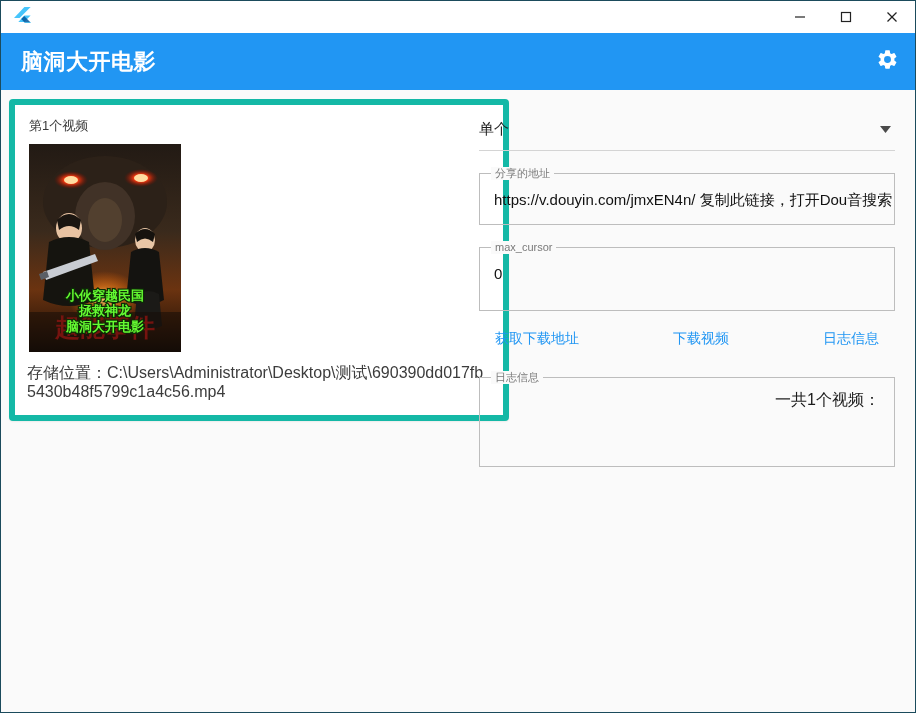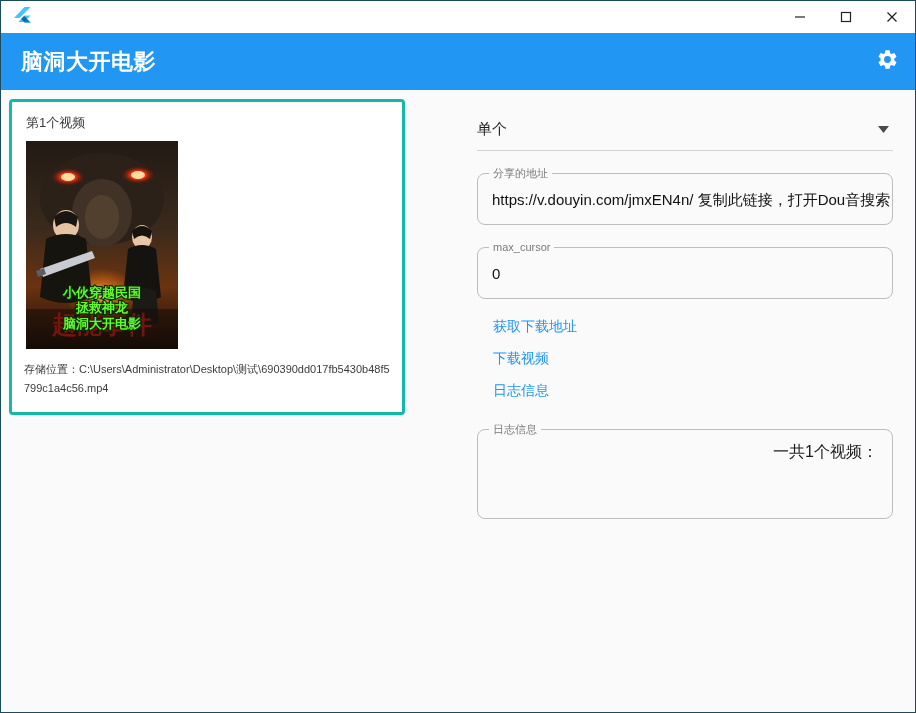--- a/index.html
+++ b/index.html
@@ -88,44 +88,44 @@
   }
   .right-col {
     width: 456px;
     padding: 10px 22px 0 18px;
     box-sizing: border-box;
   }
 
   
   .video-card {
     background: #ffffff;
-    border: 3px solid #14b8a6;
+    border: 6px solid #14b8a6;
     border-radius: 4px;
     box-shadow: 0 1px 2px rgba(0,0,0,0.06);
     padding: 10px 12px 14px 12px;
-    width: 396px;
+    width: 500px;
     box-sizing: border-box;
   }
   .video-index {
     font-size: 13px;
     color: #3a3a3a;
     margin: 2px 0 9px 2px;
   }
   .thumb-wrap {
     width: 152px;
     height: 208px;
     margin-left: 2px;
     position: relative;
     overflow: hidden;
     background: #120a06;
   }
   .thumb-svg { display:block; width:152px; height:208px; }
   .file-info {
     margin-top: 11px;
-    font-size: 11px;
+    font-size: 16px;
     line-height: 19px;
     color: #3c3c3c;
     word-break: break-all;
   }
   .file-info div { white-space: pre-wrap; }
 
   
   .dropdown {
     position: relative;
     height: 42px;
@@ -145,21 +145,21 @@
     display: flex;
     align-items: center;
     justify-content: center;
   }
 
   
   .field {
     position: relative;
     margin-top: 22px;
     border: 1px solid #bdbdbd;
-    border-radius: 8px;
+    border-radius: 0;
     box-sizing: border-box;
     background: transparent;
   }
   .field-label {
     position: absolute;
     top: -7px;
     left: 11px;
     background: #fafafa;
     padding: 0 4px;
     font-size: 11px;
@@ -170,37 +170,36 @@
   .field-value {
     font-size: 15px;
     color: #111111;
     padding: 0 14px;
     white-space: nowrap;
     overflow: hidden;
     text-overflow: clip;
   }
   .field-url { height: 52px; }
   .field-url .field-value { line-height: 52px; }
-  .field-cursor { height: 52px; }
+  .field-cursor { height: 64px; }
   .field-cursor .field-value { line-height: 52px; }
   .field-log { height: 90px; text-align: right; }
   .field-log .log-body {
     padding: 10px 14px 0 14px;
     font-size: 16px;
     line-height: 23px;
     color: #1a1a1a;
   }
 
   
   .btn-row {
     display: flex;
     margin-top: 12px;
     padding: 0 6px;
     justify-content: space-between;
-    flex-direction: column;
   }
   .text-btn {
     color: #2196f3;
     font-size: 14px;
     padding: 7px 10px;
     cursor: pointer;
     white-space: nowrap;
   }
 </style>
 </head>

